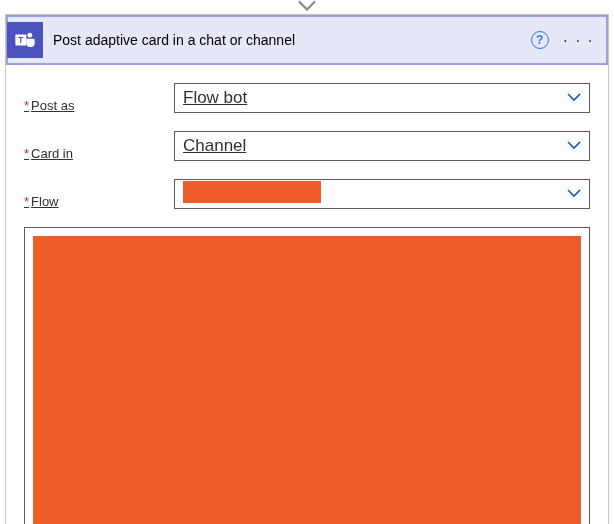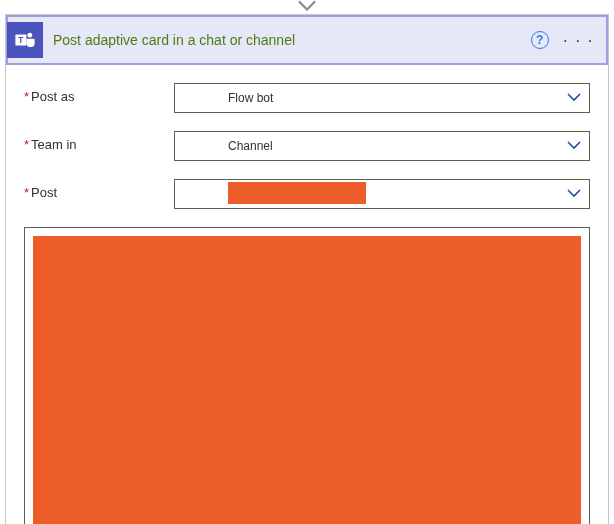--- a/index.html
+++ b/index.html
@@ -44,21 +44,21 @@
       align-items: center;
       justify-content: center;
       flex-shrink: 0;
       border: 1px solid #4b53bc;
       margin-left: -1px;
     }
     .header-title {
       flex: 1;
       font-weight: 400;
       font-size: 14px;
-      color: #4d7c0f;
+      color: #000000;
     }
     .header-actions {
       display: flex;
       align-items: center;
       gap: 12px;
     }
     .help-icon {
       width: 18px;
       height: 18px;
       border: 1.5px solid #2a7ae2;
@@ -77,22 +77,23 @@
       color: #333;
       cursor: pointer;
       line-height: 1;
       padding: 0 2px;
     }
     .card-body {
       padding: 18px 18px 0 18px;
     }
     .row {
       display: flex;
-      align-items: flex-start;
+      align-items: flex-end;
       margin-bottom: 18px;
+      text-decoration: underline;
     }
     .row.tall .field {
       height: 300px;
     }
     .label {
       width: 150px;
       flex-shrink: 0;
       font-size: 13px;
       color: #323130;
       padding-top: 6px;
@@ -107,23 +108,22 @@
       height: 30px;
       display: flex;
       align-items: center;
       padding: 0 8px;
       background: #fff;
       position: relative;
       cursor: pointer;
     }
     .field-text {
       flex: 1;
-      font-size: 12px;
+      font-size: 17px;
       color: #323130;
-      margin-left: 45px;
     }
     .chev {
       flex-shrink: 0;
       color: #0f5ab1;
     }
     .redact {
       display: inline-block;
       background: #ec5d2a;
       height: 22px;
       width: 138px;
@@ -175,31 +175,31 @@
         <div class="label"><span class="req">*</span><span>Post as</span></div>
         <div class="field">
           <span class="field-text">Flow bot</span>
           <svg class="chev" width="14" height="10" viewBox="0 0 14 10">
               <path d="M1 1 L7 7 L13 1" fill="none" stroke="#0f5ab1" stroke-width="1.6"></path>
             </svg>
         </div>
       </div>
 
       <div class="row">
-        <div class="label"><span class="req">*</span><span>Team in</span></div>
+        <div class="label"><span class="req">*</span><span>Card in</span></div>
         <div class="field">
           <span class="field-text">Channel</span>
           <svg class="chev" width="14" height="10" viewBox="0 0 14 10">
               <path d="M1 1 L7 7 L13 1" fill="none" stroke="#0f5ab1" stroke-width="1.6"></path>
             </svg>
         </div>
       </div>
 
       <div class="row">
-        <div class="label"><span class="req">*</span><span>Post</span></div>
+        <div class="label"><span class="req">*</span><span>Flow</span></div>
         <div class="field">
           <span class="field-text"><span class="redact"></span></span>
           <svg class="chev" width="14" height="10" viewBox="0 0 14 10">
               <path d="M1 1 L7 7 L13 1" fill="none" stroke="#0f5ab1" stroke-width="1.6"></path>
             </svg>
         </div>
       </div>
 
 
       <div class="row tall">

